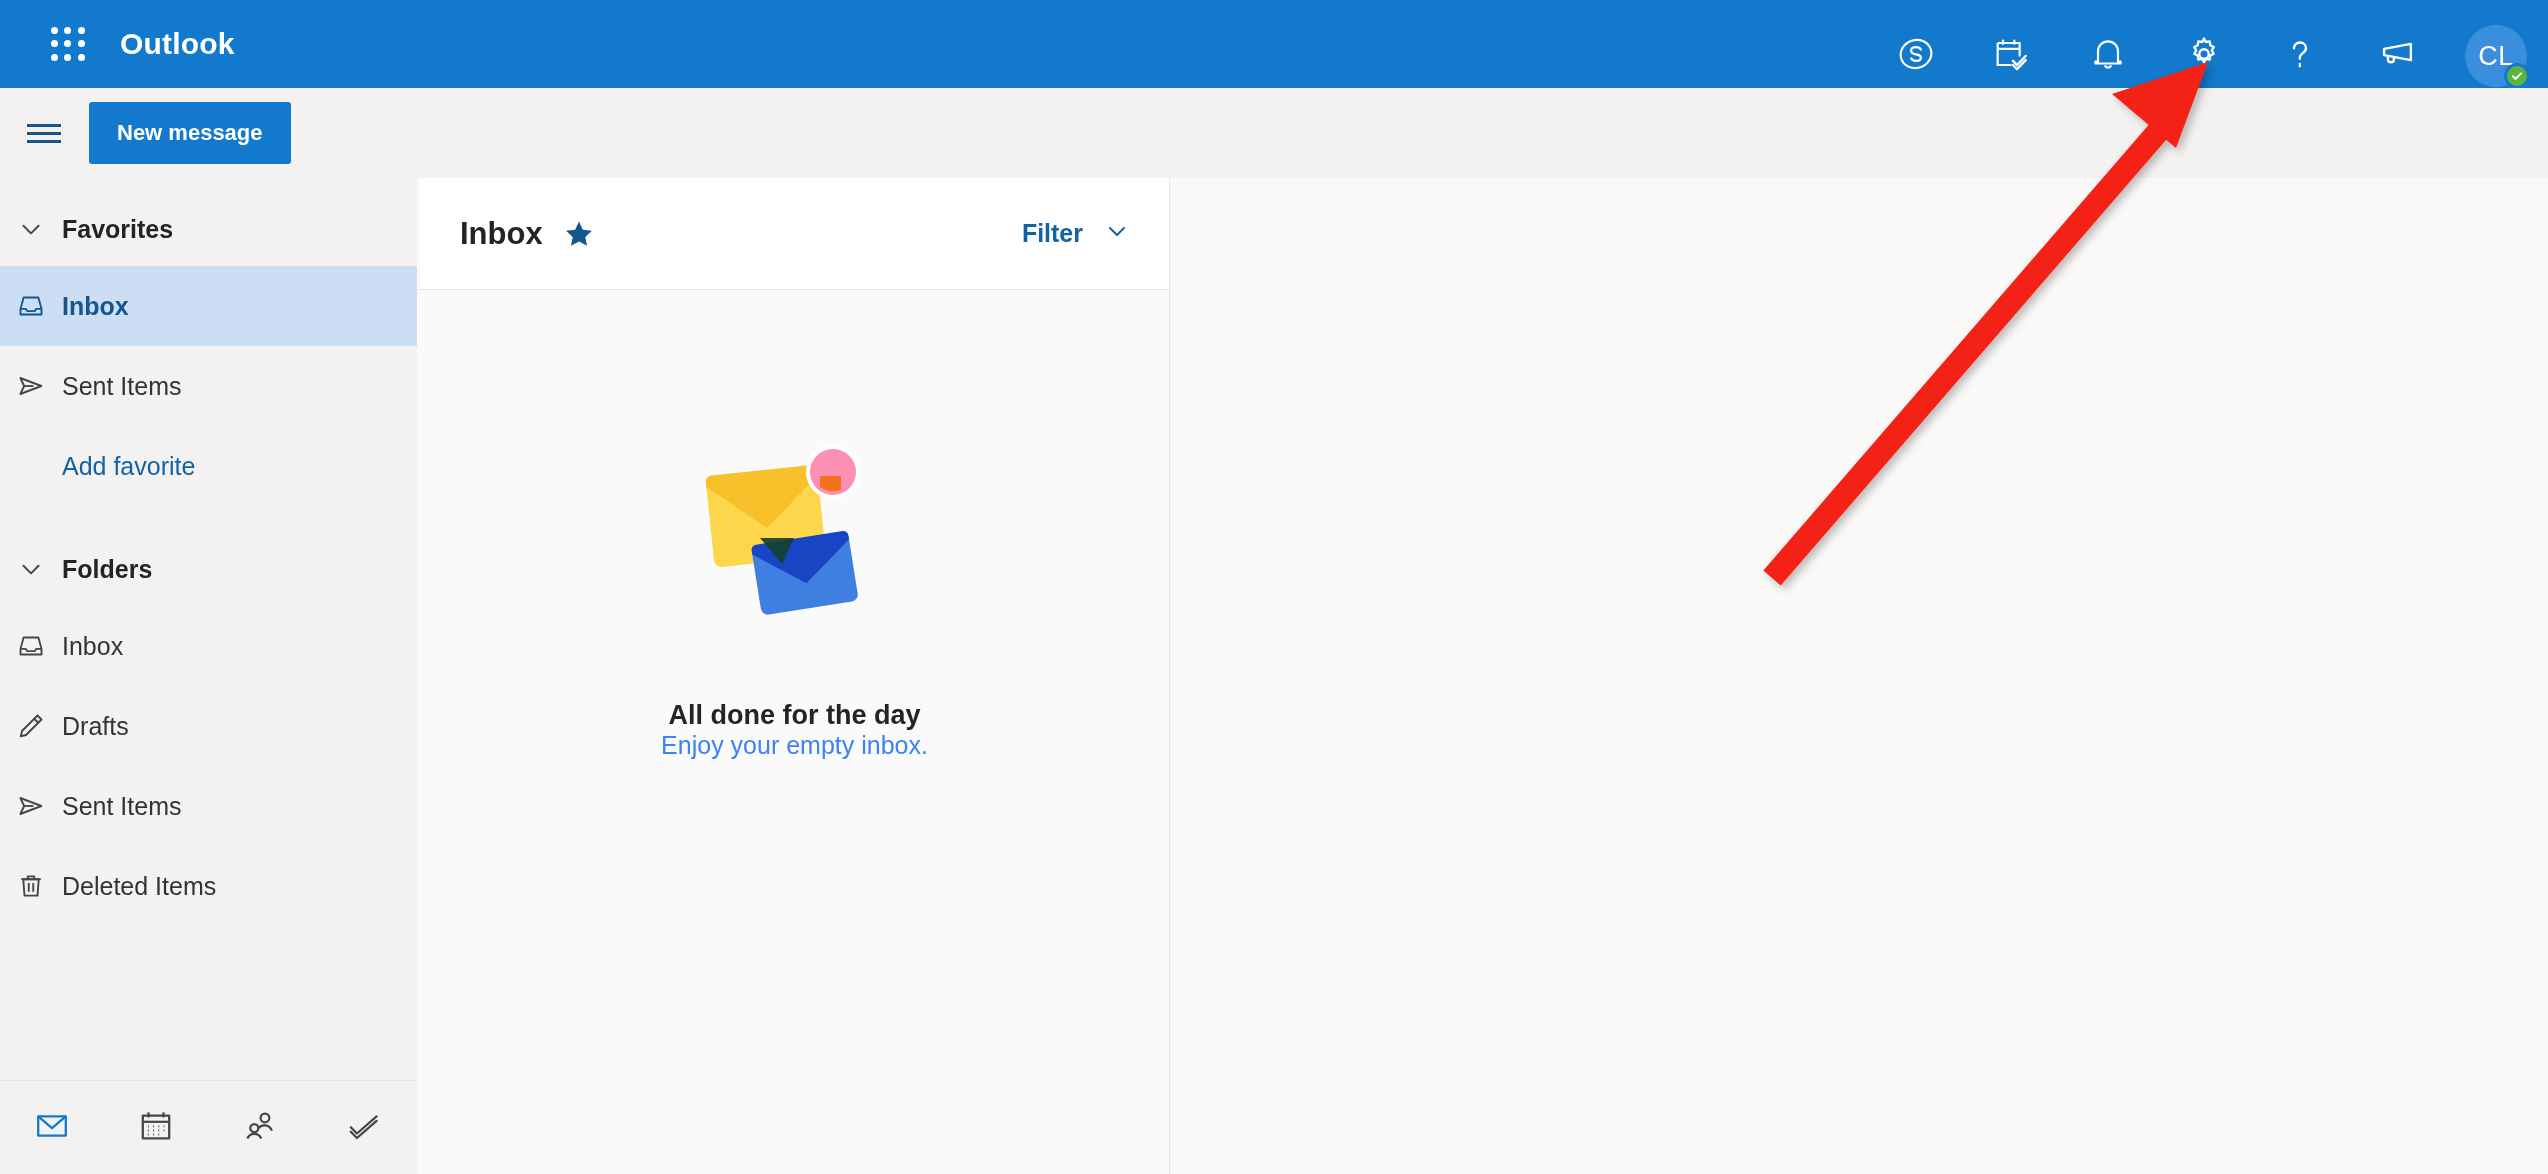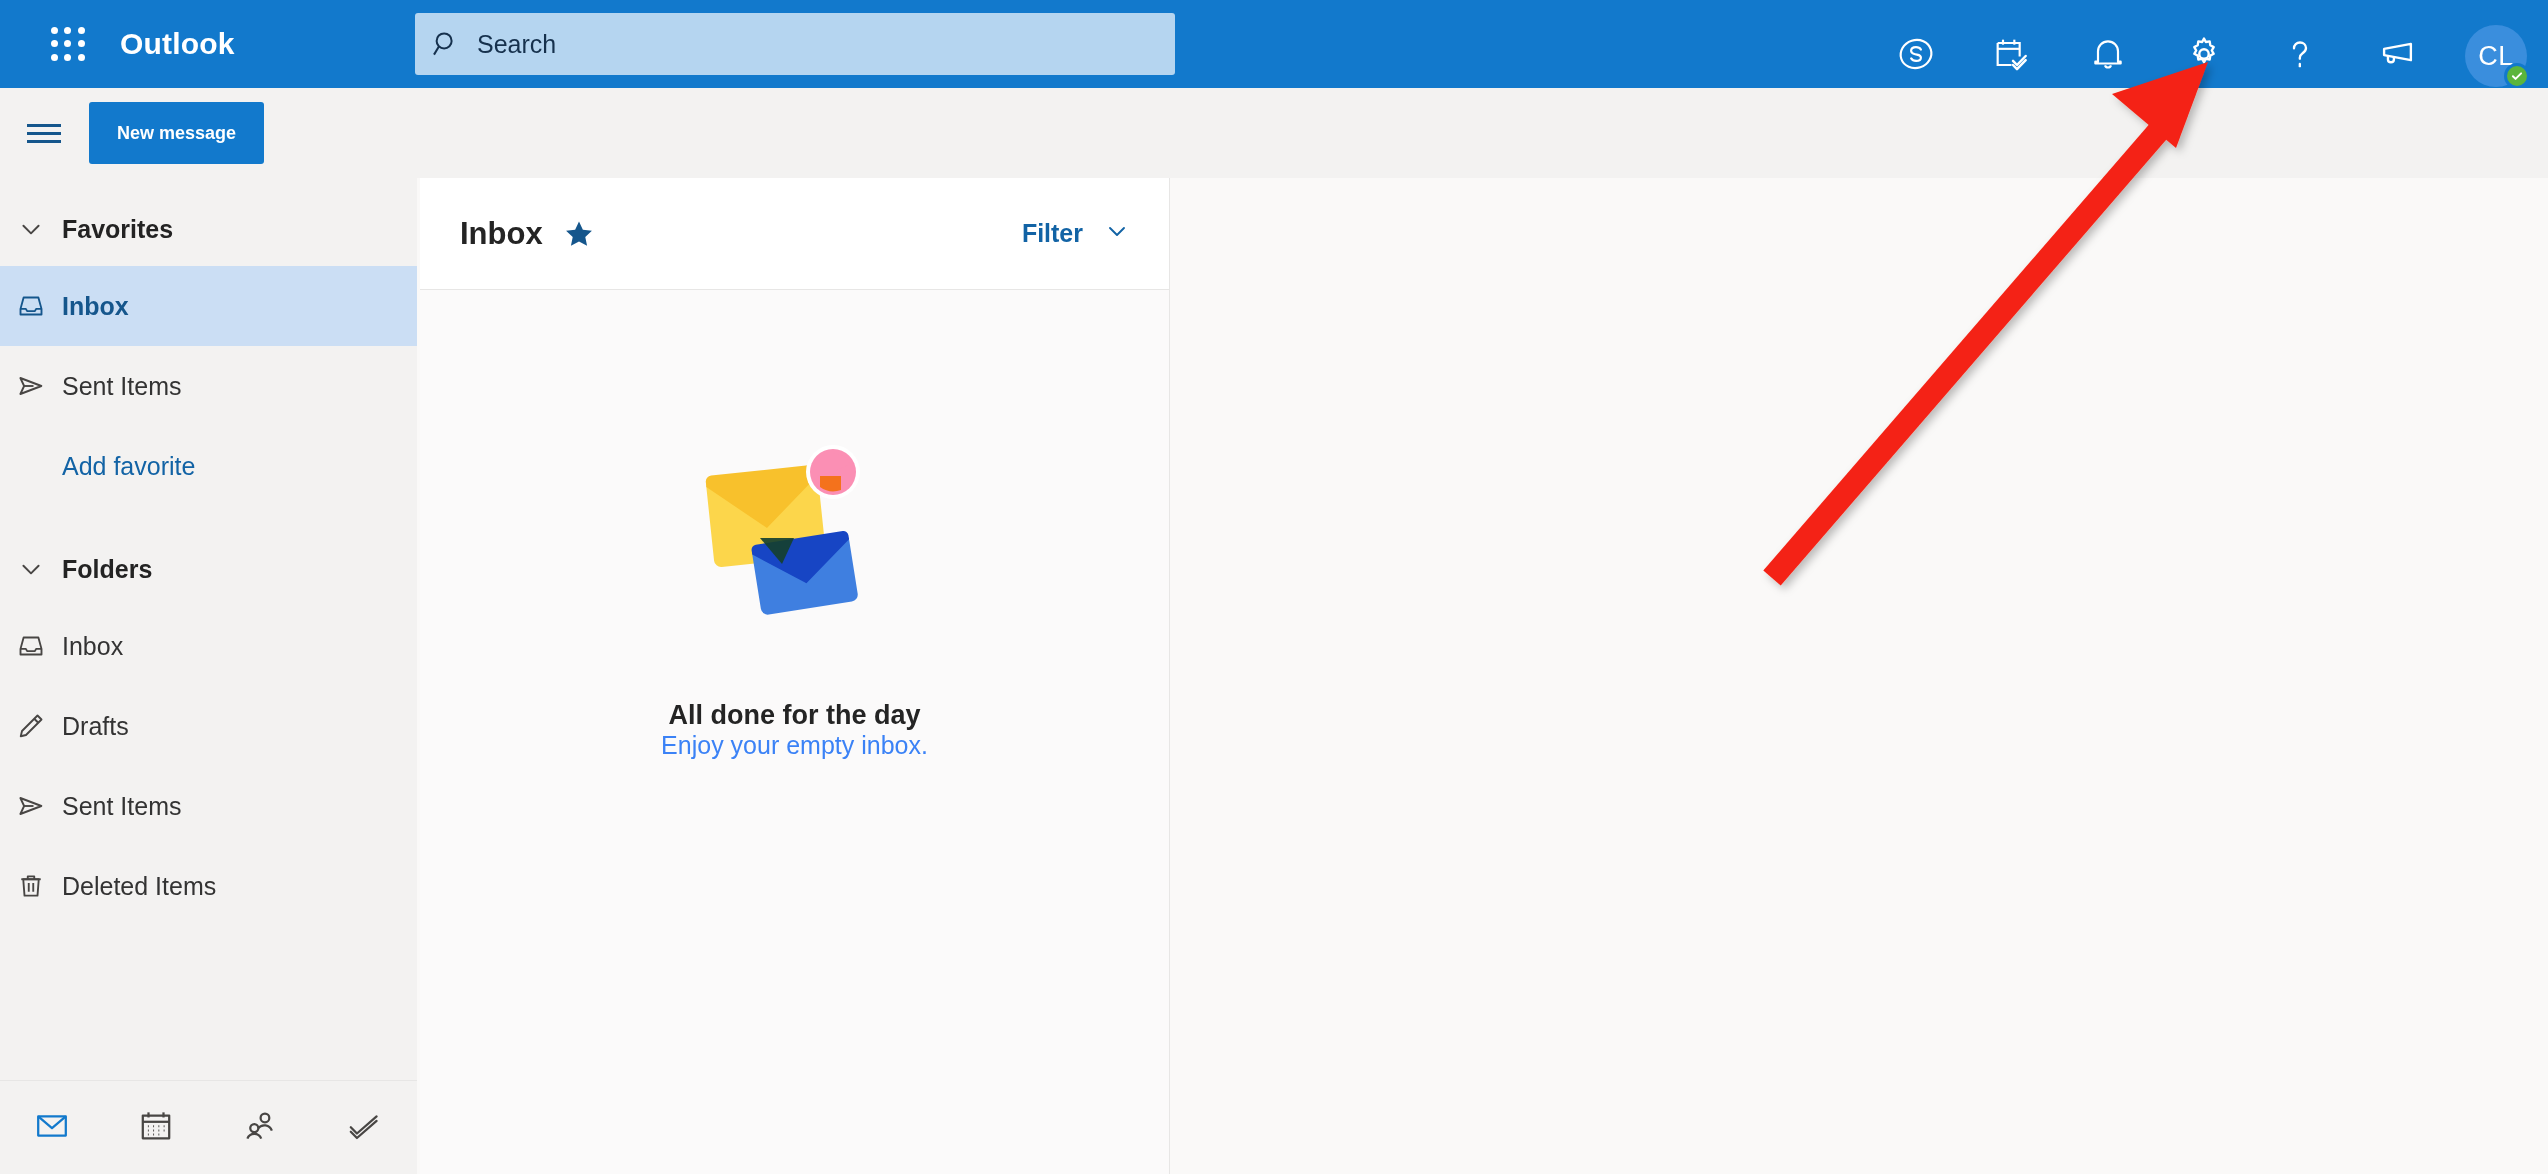--- a/index.html
+++ b/index.html
@@ -85,21 +85,21 @@
     display: flex; align-items: center; justify-content: center; cursor: pointer;
   }
   .hamburger span {
     display: block; width: 34px; height: 3px; background: #15568c; margin: 5px 0;
   }
   .newmsg {
     margin-left: 1px;
     background: #1279cc; color: #fff;
     border: none; border-radius: 3px;
     height: 62px; padding: 5px 28px;
-    font-size: 18px; font-weight: 600;
+    font-size: 22px; font-weight: 600;
     font-family: "Liberation Sans", sans-serif;
     cursor: pointer;
   }
 
   
   .sidebar {
     position: absolute; left: 0; top: 178px;
     width: 417px; height: 996px;
     background: #f3f2f1;
     display: flex; flex-direction: column; justify-content: center;
@@ -207,29 +207,20 @@
           <i></i>
           <i></i>
           <i></i>
           <i></i>
           <i></i>
       </div>
     </div>
 
     <div class="brand">Outlook</div>
 
-    <div class="searchbox">
-      <div class="search-ico">
-        <svg width="30" height="30" viewBox="0 0 24 24" fill="none" stroke="#16314d" stroke-width="1.6">
-          <circle cx="10.5" cy="9.5" r="6"></circle>
-          <line x1="6.2" y1="14.2" x2="2.4" y2="20.5"></line>
-        </svg>
-      </div>
-      <div class="search-text">Search</div>
-    </div>
 
     <div class="top-actions">
 
       <div class="tb-btn">
         <span>
           <svg width="40" height="40" viewBox="0 0 24 24" fill="none" stroke="#fff" stroke-width="1.3">
             <ellipse cx="12" cy="12" rx="9.3" ry="8.4" transform="rotate(-18 12 12)"></ellipse>
             <path d="M9.1 14.6c.55.95 1.7 1.5 3 1.5 1.65 0 2.85-.75 2.85-1.9 0-1.1-.85-1.55-2.35-1.85l-1.15-.23c-1.45-.29-2.4-.85-2.4-2.05 0-1.3 1.25-2.15 2.95-2.15 1.35 0 2.4.5 2.95 1.4" stroke-linecap="round"></path>
           </svg>
         </span>

